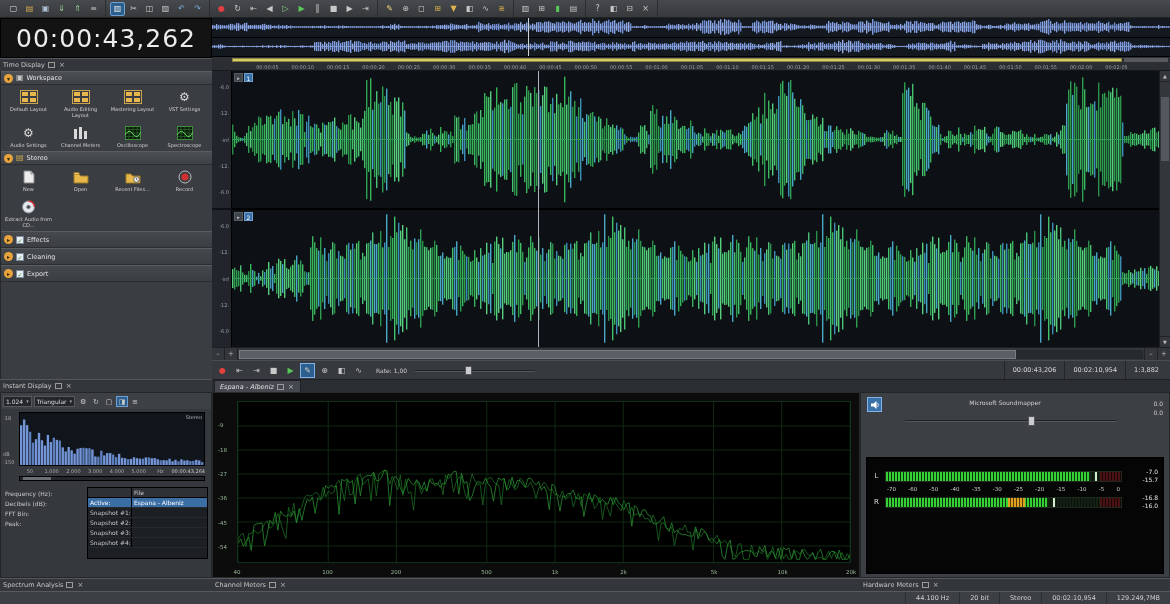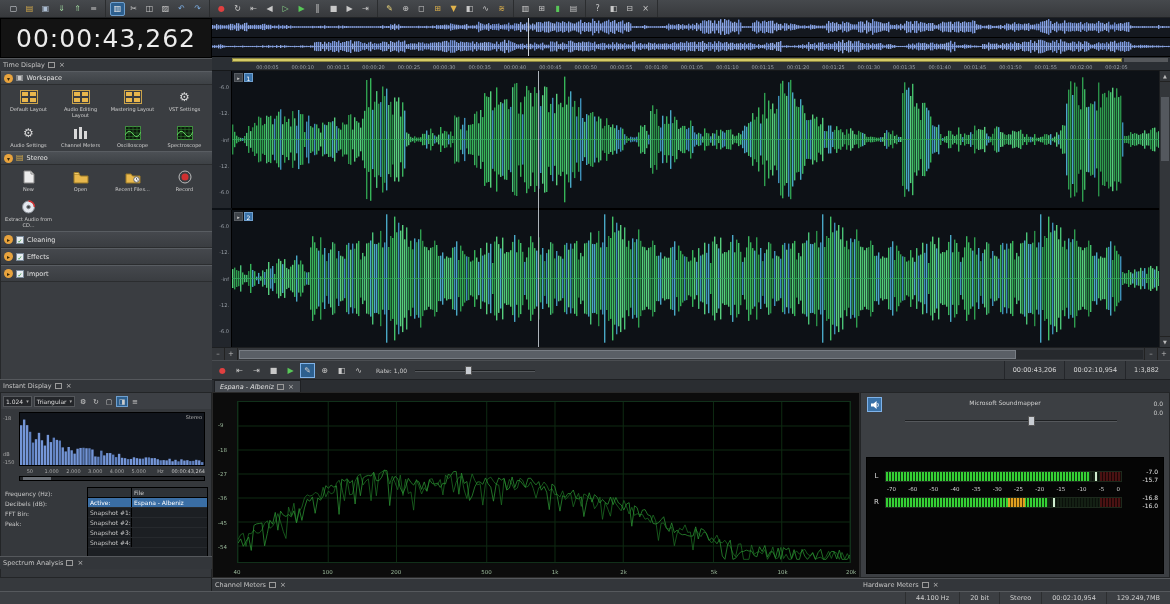--- a/index.html
+++ b/index.html
@@ -15,21 +15,21 @@
 
 
 #left-col{left:0;top:18px;width:212px;height:573px;background:#36393d;border-right:1px solid #1c1e20}
 #time-panel{left:0;top:18px;width:212px;height:40px;background:#131313;border:1px solid #000;display:flex;align-items:center;justify-content:center}
 #time-value{font-size:25px;color:#ececec;letter-spacing:1px}
 .panel-footer{position:absolute;height:13px;background:#33363a;border-top:1px solid #55585c;display:flex;align-items:center;padding:0 3px;gap:3px;font-size:6.5px;color:#c4c4c4}
 .wbox{width:7px;height:6px;border:1px solid #9a9a9a;display:inline-block}
 .wclose{font-size:7px;color:#bbb;width:8px;text-align:center;line-height:8px}
 #time-footer{left:0;top:58px;width:212px}
 #ia-footer{left:0;top:379px;width:212px}
-#sa-footer{left:0;top:556px;width:212px}
+#sa-footer{left:0;top:578px;width:212px}
 #cm-footer{left:212px;top:578px;width:648px}
 #hm-footer{left:860px;top:578px;width:310px}
 
 
 #ia-body{left:0;top:71px;width:212px;height:308px;background:#3a3d41;border-left:1px solid #26282a;overflow:hidden}
 .sec-header{height:14px;background:linear-gradient(#4c5055,#3d4145);border-top:1px solid #595d62;border-bottom:1px solid #2b2d2f;display:flex;align-items:center;gap:3px;padding:0 3px;font-size:6.5px;color:#e2e2e2}
 .sec-header.collapsed{height:17px;background:linear-gradient(#45484d,#3a3d41)}
 .sec-chevron{flex:0 0 9px;width:9px;height:9px;border-radius:50%;background:#e8a33d;color:#3a2a08;font-size:6px;line-height:9px;text-align:center}
 .sec-icon{display:inline-flex;align-items:center}
 .chk{display:inline-block;width:8px;height:8px;background:#e8edf2;border:1px solid #7a8a9a;color:#2e8b2e;font-size:6px;line-height:7px;text-align:center}
@@ -359,35 +359,35 @@
             </svg>
           </span>
           <span class="ai-label">Extract Audio from CD...</span>
         </div>
       </div>
       <div class="sec-header collapsed">
         <span class="sec-chevron">▸</span>
         <span class="sec-icon">
           <span class="chk">✓</span>
         </span>
-        <span>Cleaning</span>
+        <span>Effects</span>
       </div>
       <div class="sec-header collapsed">
         <span class="sec-chevron">▸</span>
         <span class="sec-icon">
           <span class="chk">✓</span>
         </span>
-        <span>Effects</span>
+        <span>Cleaning</span>
       </div>
       <div class="sec-header collapsed">
         <span class="sec-chevron">▸</span>
         <span class="sec-icon">
           <span class="chk">✓</span>
         </span>
-        <span>Import</span>
+        <span>Export</span>
       </div>
     </div>
   <div id="ia-footer" class="panel-footer">
     <span>Instant Display</span>
     <span class="wbox"></span>
     <span class="wclose">×</span>
   </div>
 
   <div id="spectrum-panel" class="abs">
     <div id="sa-toolbar">

